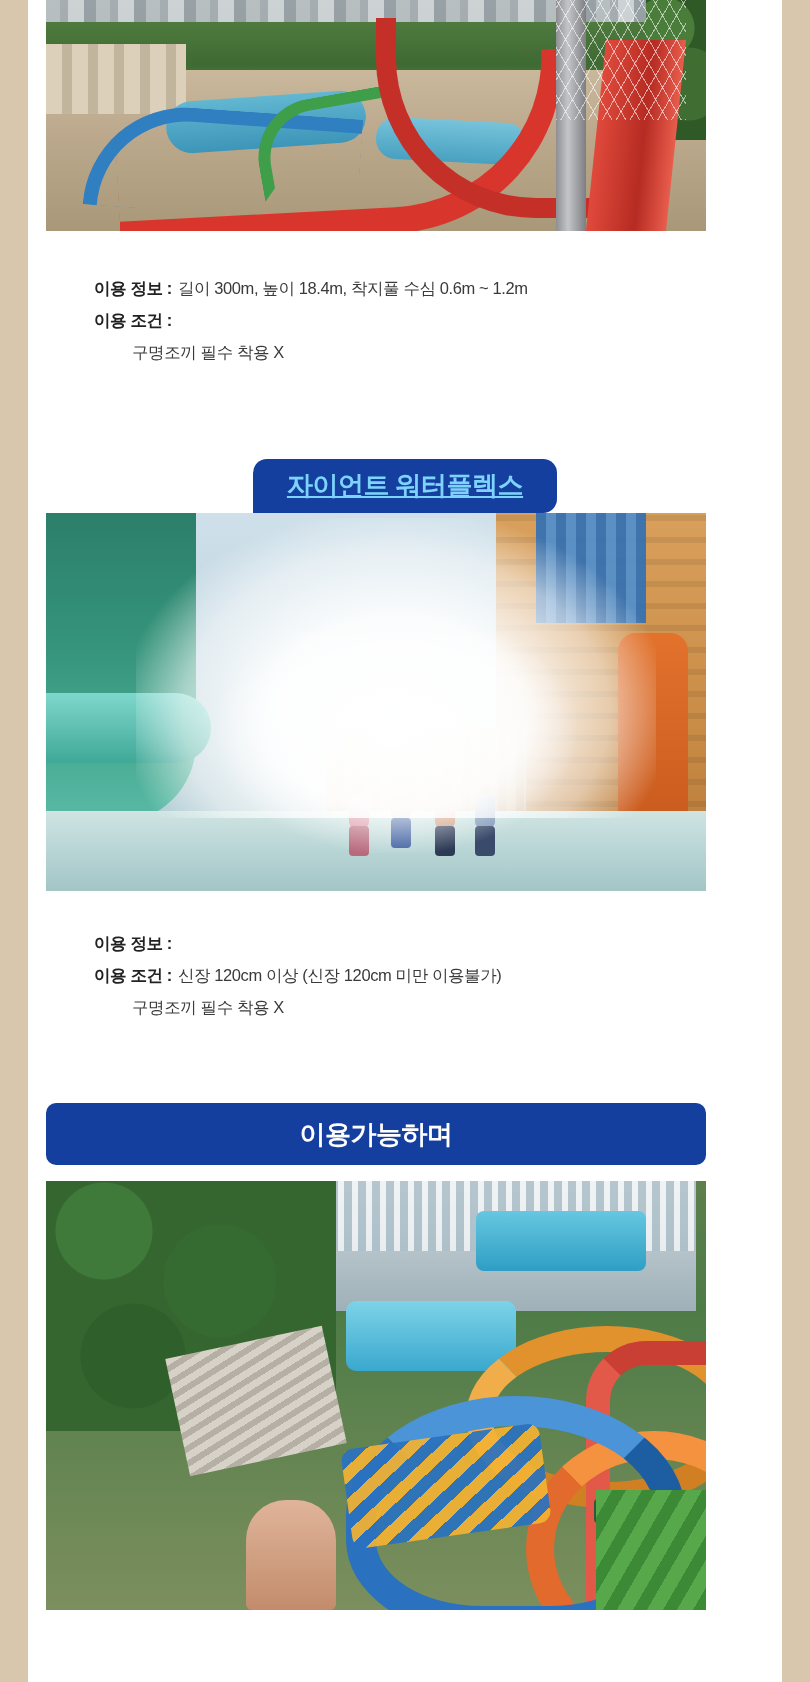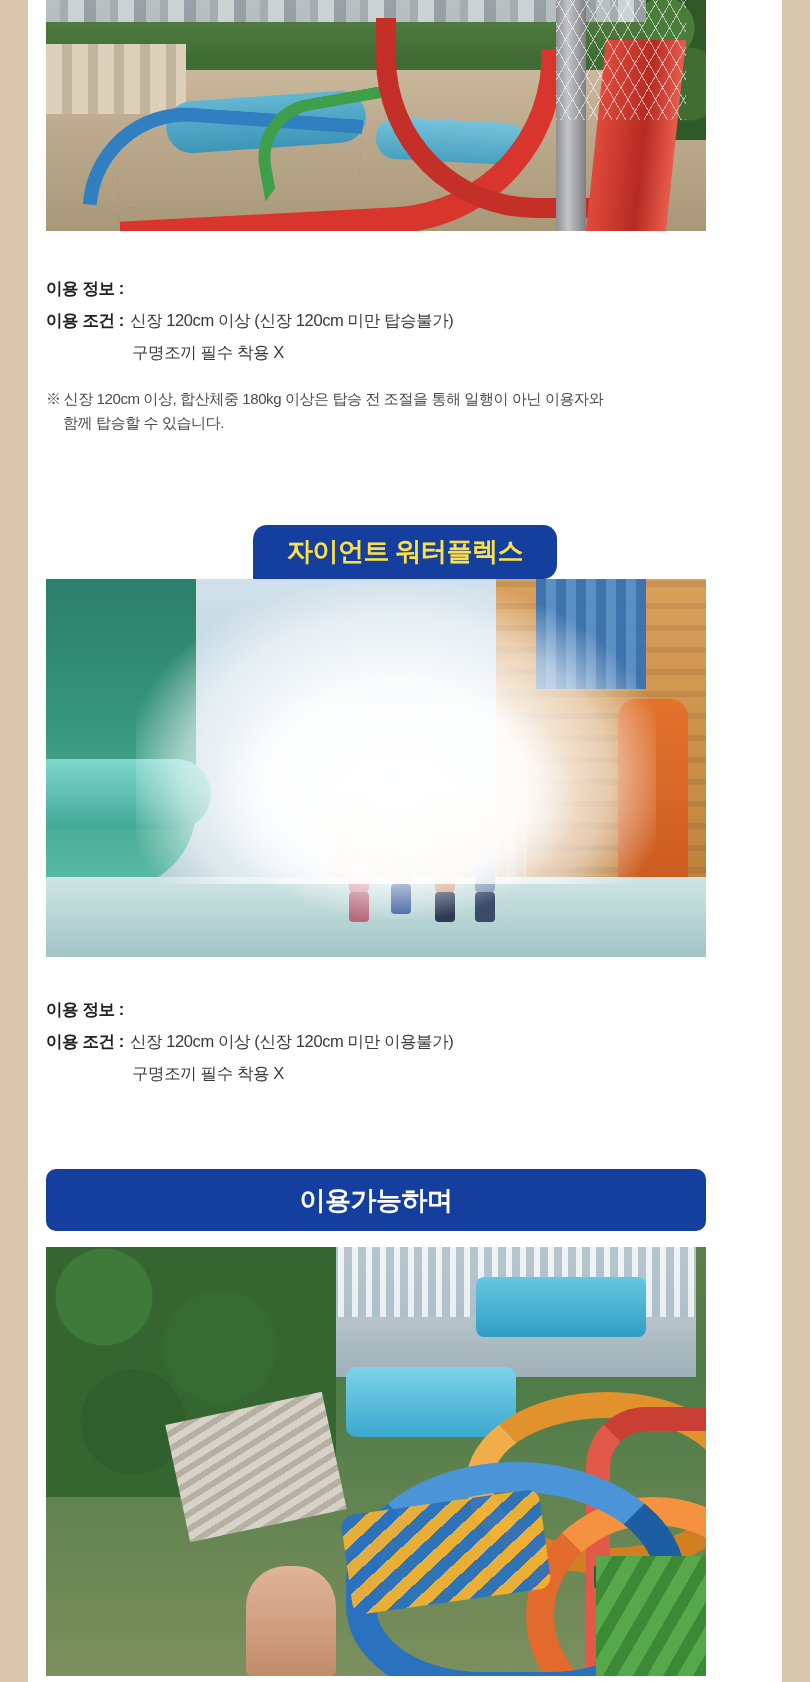--- a/index.html
+++ b/index.html
@@ -278,27 +278,28 @@
   }
 
   
   .pill-wrap {
     position: relative;
     text-align: center;
   }
   .pill {
     display: inline-block;
     background: #143f9e;
-    color: #fde047;
+    color: #7dd3fc;
     font-size: 26px;
     font-weight: bold;
     letter-spacing: -0.5px;
     padding: 13px 34px 15px;
     border-radius: 14px 14px 14px 0;
     line-height: 1;
+    text-decoration: underline;
   }
   .bar {
     margin: 0 18px;
     width: 660px;
     height: 62px;
     background: #143f9e;
     border-radius: 10px;
     color: #ffffff;
     font-size: 26px;
     font-weight: bold;
@@ -313,20 +314,21 @@
     padding: 0 18px;
     color: #3c3c3c;
   }
   .info-row {
     display: flex;
     align-items: baseline;
     font-size: 16.5px;
     line-height: 1.95;
     letter-spacing: -0.4px;
     color: #333;
+    margin-left: 48px;
   }
   .info-label {
     font-weight: bold;
     color: #222;
     white-space: nowrap;
     margin-right: 6px;
   }
   .info-value { color: #3a3a3a; }
   .info-cont {
     font-size: 16.5px;
@@ -377,31 +379,27 @@
         <div class="p1-trees"></div>
         <div class="p1-tower"></div>
         <div class="p1-redtube"></div>
         <div class="p1-net"></div>
       </div>
 
       <div class="gap-a"></div>
       <div class="info">
         <div class="info-row">
           <span class="info-label">이용 정보 :</span>
+          <span class="info-value">길이 300m, 높이 18.4m, 착지풀 수심  0.6m ~ 1.2m</span>
         </div>
         <div class="info-row">
           <span class="info-label">이용 조건 :</span>
-          <span class="info-value">신장 120cm 이상 (신장 120cm 미만 탑승불가)</span>
         </div>
         <div class="info-cont">구명조끼 필수 착용 X</div>
 
-        <div class="note note-2">
-          <span class="ast">※</span><span>신장 120cm 이상, 합산체중 180kg 이상은 탑승 전 조절을 통해 일행이 아닌 이용자와</span>
-          <div class="note-cont">함께 탑승할 수 있습니다.</div>
-        </div>
       </div>
 
       <div class="gap-c"></div>
       <div class="pill-wrap">
         <span class="pill">자이언트 워터플렉스</span>
       </div>
 
       <div class="photo photo-2">
         <div class="p2-bg"></div>
         <div class="p2-left-green"></div>

